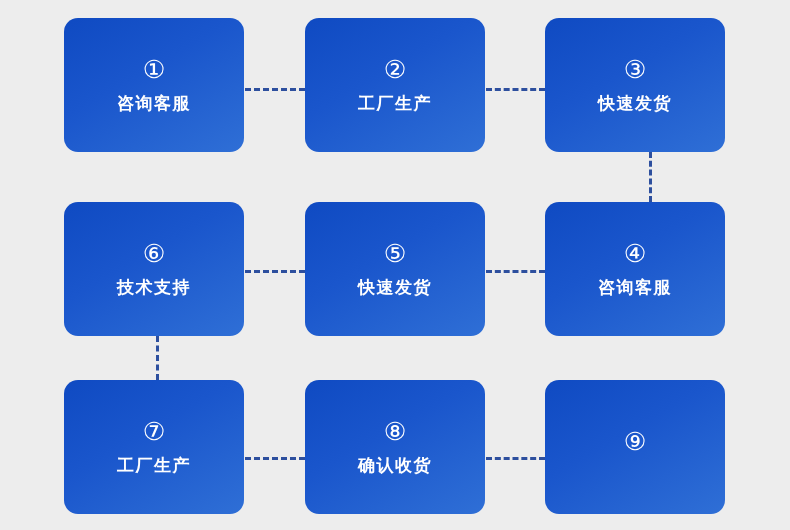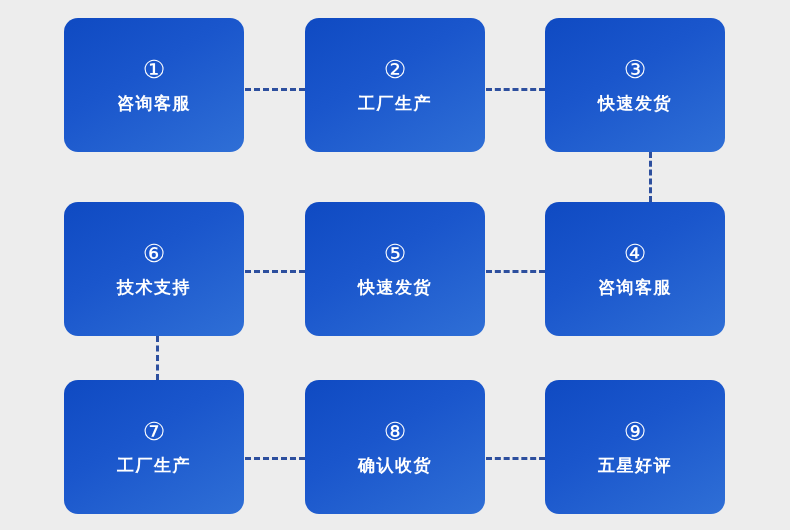--- a/index.html
+++ b/index.html
@@ -148,16 +148,15 @@
     <div class="step-label">工厂生产</div>
   </div>
 
   <div class="step-box" id="box-8">
     <div class="step-num">⑧</div>
     <div class="step-label">确认收货</div>
   </div>
 
   <div class="step-box" id="box-9">
     <div class="step-num">⑨</div>
-    <div class="step-label">五星好评</div>
   </div>
 
 </div>
 
 </body></html>

